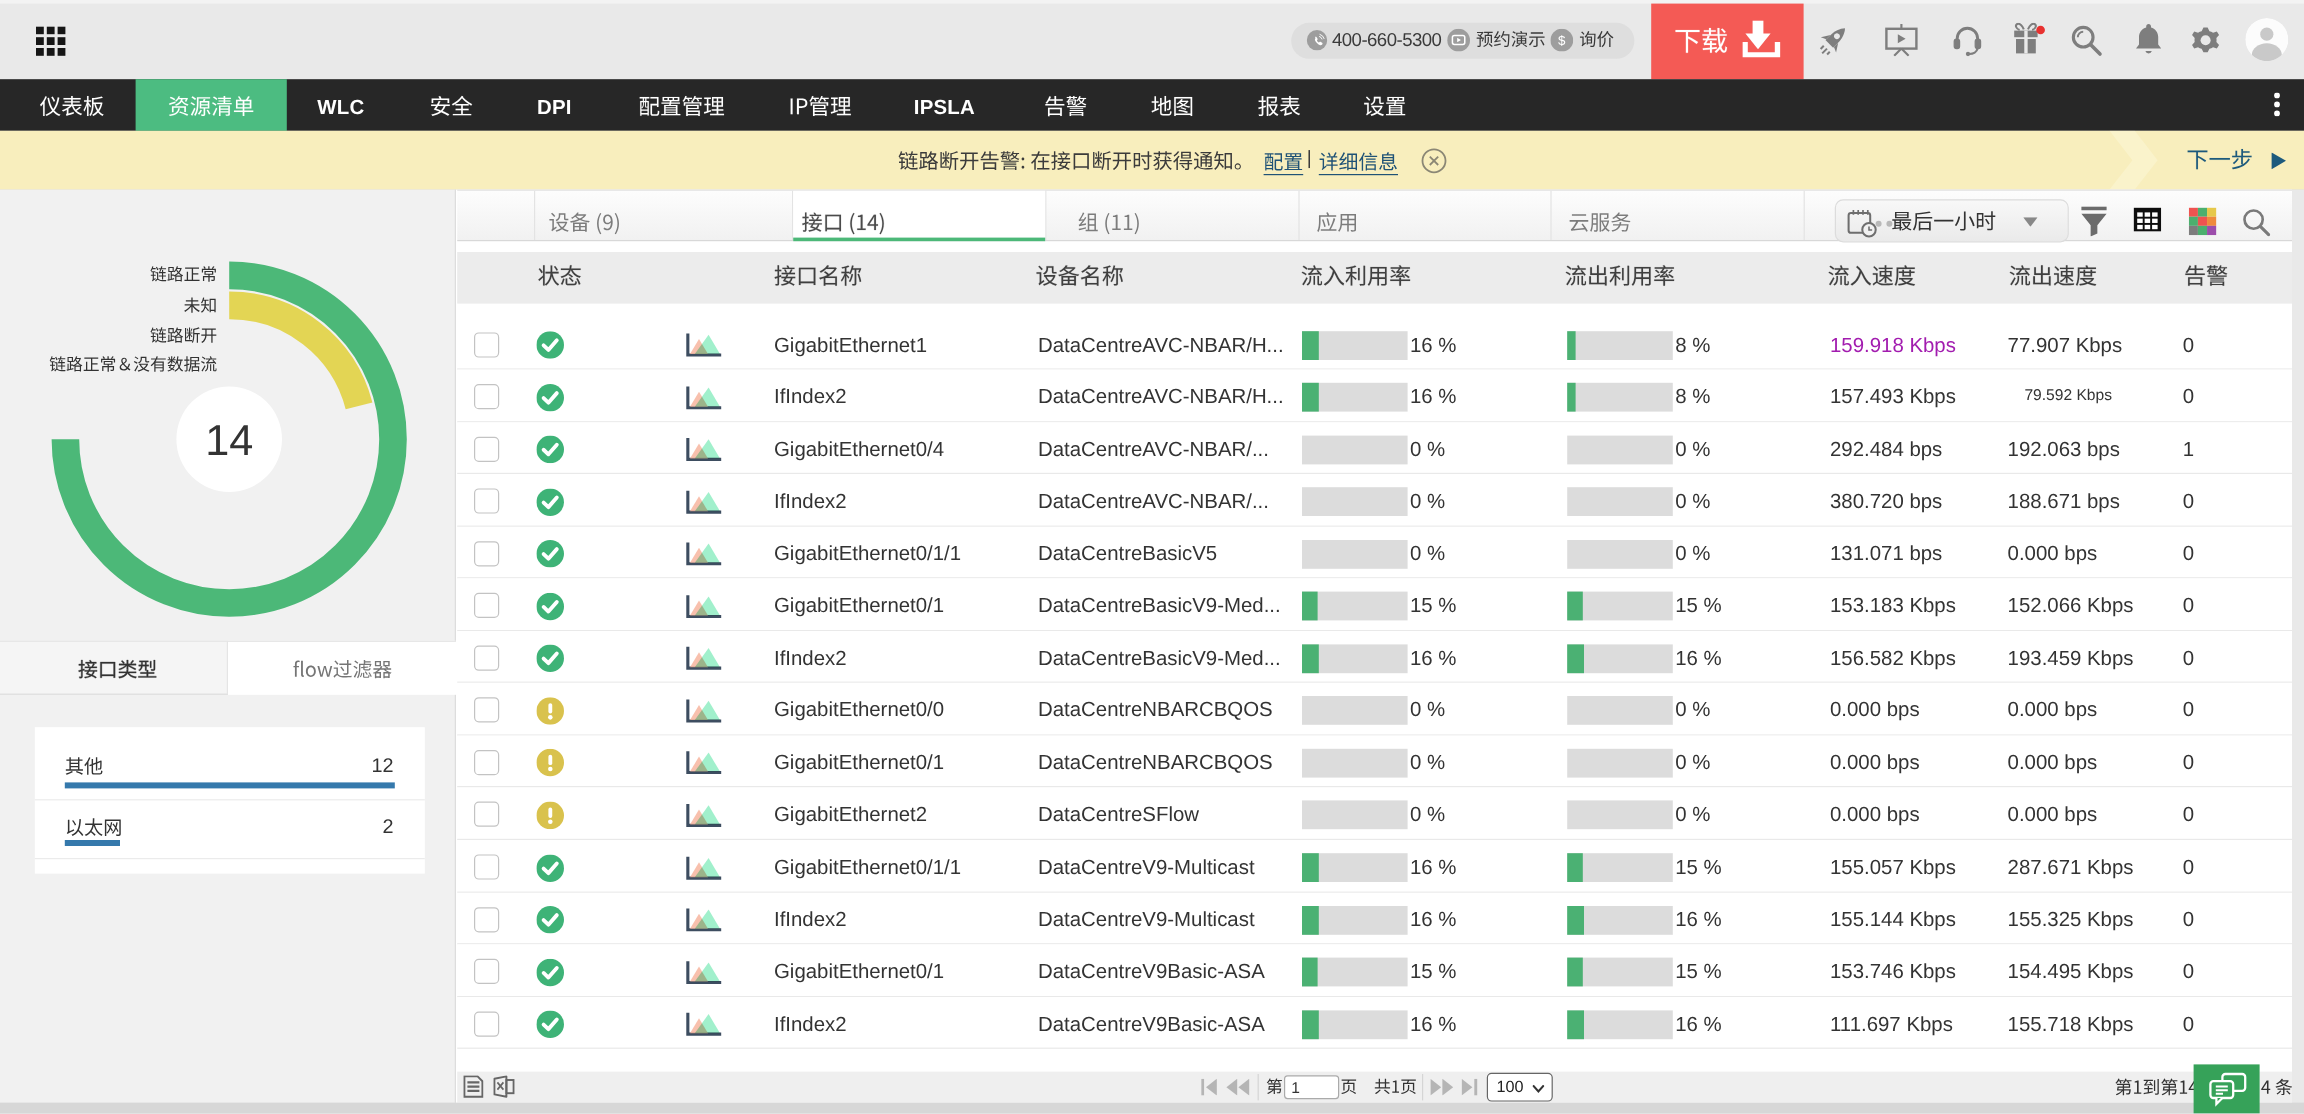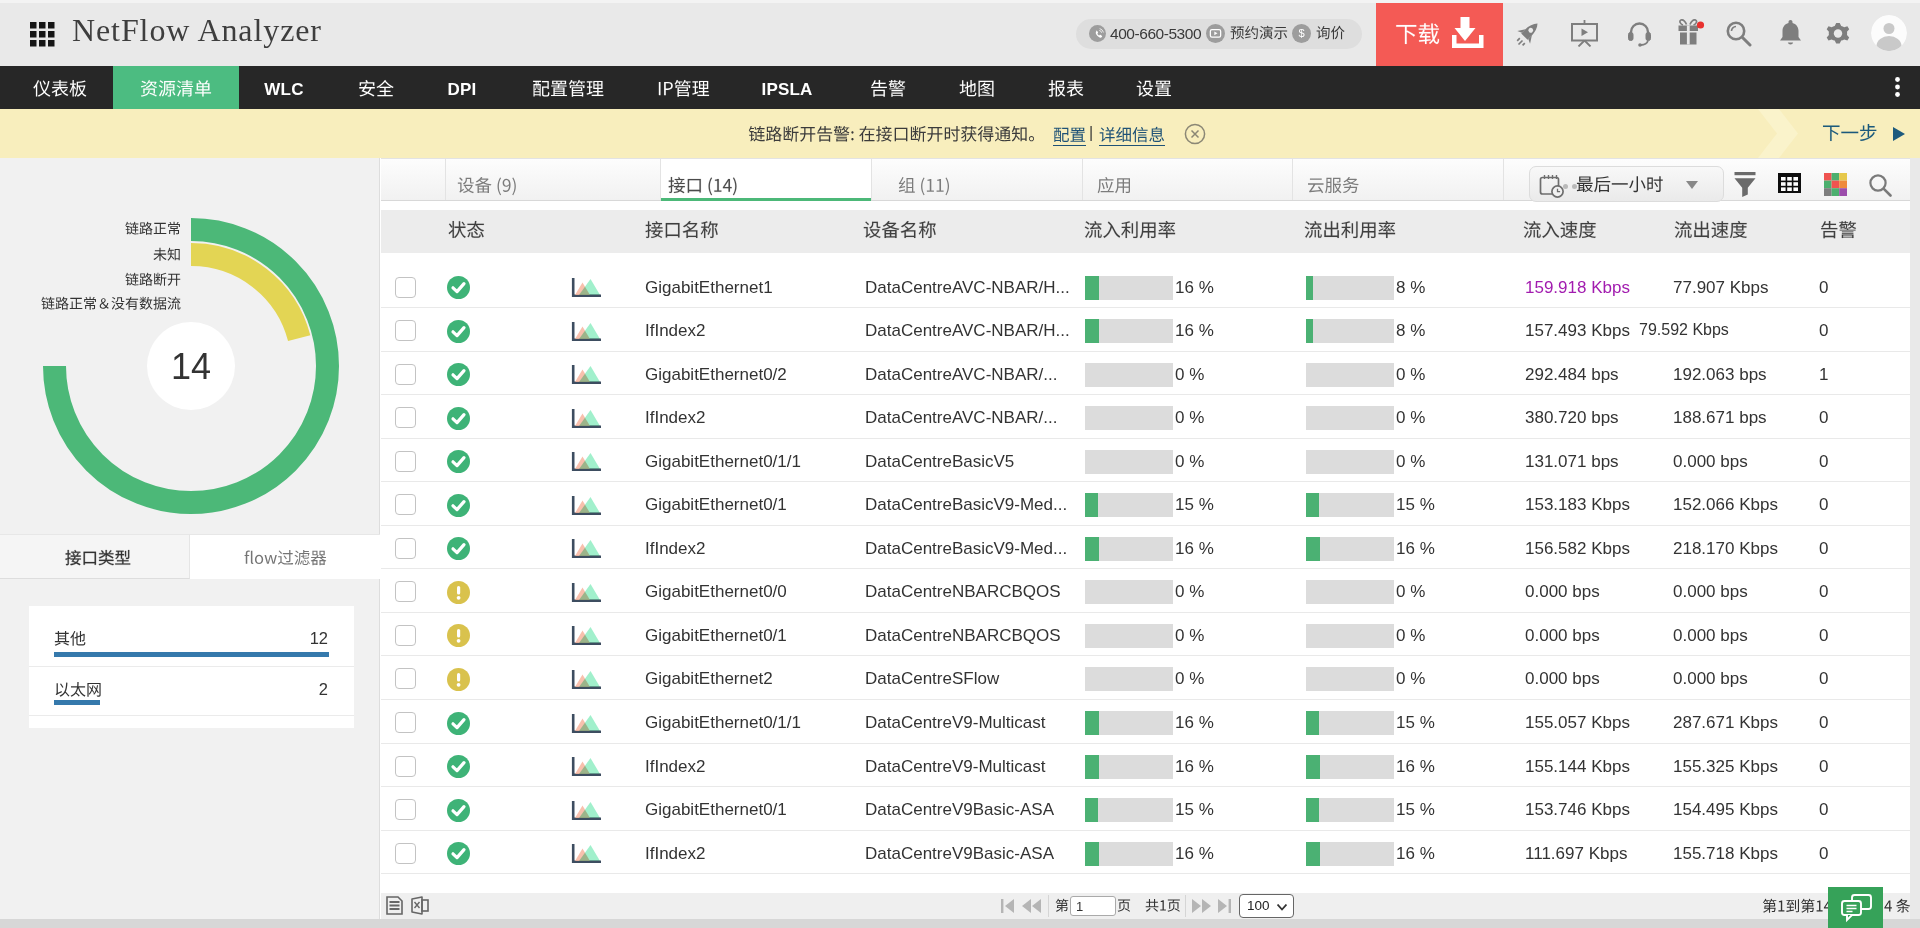--- a/index.html
+++ b/index.html
@@ -8,21 +8,20 @@
           <rect x="9" y="0" width="6.5" height="6.5"></rect>
           <rect x="18" y="0" width="6.5" height="6.5"></rect>
           <rect x="0" y="9" width="6.5" height="6.5"></rect>
           <rect x="9" y="9" width="6.5" height="6.5"></rect>
           <rect x="18" y="9" width="6.5" height="6.5"></rect>
           <rect x="0" y="18" width="6.5" height="6.5"></rect>
           <rect x="9" y="18" width="6.5" height="6.5"></rect>
           <rect x="18" y="18" width="6.5" height="6.5"></rect>
         </g>
       </svg></div>
-    <div class="abs" style="left:72px;top:12px;font-family:'Liberation Serif',serif;font-size:32px;color:#3e3e3e;letter-spacing:0.9px">NetFlow Analyzer</div>
     <div class="abs" style="left:1076px;top:19px;width:286px;height:30px;border-radius:15px;background:#dedede"></div>
     <div class="abs" style="left:1089px;top:25px"><svg width="17" height="17" viewBox="0 0 24 24">
         <circle cx="12" cy="12" r="12" fill="#9d9d9d"></circle>
         <path d="M8 6.5c.6-.6 1.5-.6 2 .1l1 1.4c.4.6.3 1.3-.2 1.8l-.5.5c.3.8 1.7 2.2 2.5 2.5l.5-.5c.5-.5 1.2-.6 1.8-.2l1.4 1c.7.5.7 1.4.1 2-.8.8-2 1-3 .5-2.3-1.2-4.1-3-5.3-5.3-.5-1-.3-2.2.7-3z" fill="#fff" transform="translate(1.5,2)"></path>
         <path d="M14 6.5a5 5 0 0 1 3.5 3.5 M14.5 4a8 8 0 0 1 5.5 5.5" stroke="#fff" fill="none" stroke-width="1.1" transform="translate(0.5,1)"></path>
       </svg></div>
     <div class="abs" style="left:1110px;top:25px;font-size:15.5px;letter-spacing:-0.45px;color:#3a3a3a">400-660-5300</div>
     <div class="abs" style="left:1206px;top:24px"><svg width="19" height="19" viewBox="0 0 24 24">
         <circle cx="12" cy="12" r="12" fill="#9d9d9d"></circle>
         <rect x="5.5" y="7" width="13" height="9.5" rx="2" fill="none" stroke="#fff" stroke-width="1.6"></rect>
@@ -624,34 +623,34 @@
     <div class="abs" style="left:865px;top:321.0px;font-size:17px;color:#333">DataCentreAVC-NBAR/H...</div>
     <div class="abs" style="left:1085px;top:319.0px;width:88px;height:24px;background:#dcdcdc">
       <div style="position:absolute;left:0;top:0;width:14.1px;height:24px;background:#4bb173"></div>
     </div>
     <div class="abs" style="left:1175px;top:321.0px;font-size:17px;color:#333">16&nbsp;%</div>
     <div class="abs" style="left:1306px;top:319.0px;width:88px;height:24px;background:#dcdcdc">
       <div style="position:absolute;left:0;top:0;width:7.0px;height:24px;background:#4bb173"></div>
     </div>
     <div class="abs" style="left:1396px;top:321.0px;font-size:17px;color:#333">8&nbsp;%</div>
     <div class="abs" style="left:1525px;top:321.0px;font-size:17px;color:#333">157.493 Kbps</div>
-    <div class="abs" style="left:1639px;top:321.0px;font-size:16px;color:#333">79.592 Kbps</div>
+    <div class="abs" style="left:1687px;top:321.0px;font-size:13px;color:#333">79.592 Kbps</div>
     <div class="abs" style="left:1819px;top:321.0px;font-size:17px;color:#333">0</div>
     <div class="abs" style="left:381px;top:351.6px;width:1529px;height:43.55px;border-bottom:1px solid #e9e9e9;box-sizing:border-box;background:#fff"></div>
     <div class="abs" style="left:395px;top:363.6px;width:21px;height:21px;border:1.5px solid #c3c3c3;border-radius:4px;background:#fff;box-sizing:border-box"></div>
     <div class="abs" style="left:447px;top:363.1px"><svg width="23" height="23" viewBox="0 0 23 23">
         <circle cx="11.5" cy="11.5" r="11.5" fill="#3eb377"></circle>
         <path d="M6 11.8 L10 15.6 L17 7.6" fill="none" stroke="#fff" stroke-width="3.2" stroke-linecap="round" stroke-linejoin="round"></path>
       </svg></div>
     <div class="abs" style="left:571px;top:364.1px"><svg width="31" height="21" viewBox="0 0 31 21">
         <polyline points="2.2,1 2.2,18.8 30,18.8" fill="none" stroke="#3d4d60" stroke-width="2.6"></polyline>
         <polygon points="4,18 11.5,5.5 19,18" fill="#f6b099" opacity="0.8"></polygon>
         <polygon points="8,18 19.5,2 29,18" fill="#7deab8" opacity="0.72" style="mix-blend-mode:multiply"></polygon>
       </svg></div>
-    <div class="abs" style="left:645px;top:364.6px;font-size:17px;color:#333">GigabitEthernet0/2</div>
+    <div class="abs" style="left:645px;top:364.6px;font-size:17px;color:#333">GigabitEthernet0/4</div>
     <div class="abs" style="left:865px;top:364.6px;font-size:17px;color:#333">DataCentreAVC-NBAR/...</div>
     <div class="abs" style="left:1085px;top:362.6px;width:88px;height:24px;background:#dcdcdc"></div>
     <div class="abs" style="left:1175px;top:364.6px;font-size:17px;color:#333">0&nbsp;%</div>
     <div class="abs" style="left:1306px;top:362.6px;width:88px;height:24px;background:#dcdcdc"></div>
     <div class="abs" style="left:1396px;top:364.6px;font-size:17px;color:#333">0&nbsp;%</div>
     <div class="abs" style="left:1525px;top:364.6px;font-size:17px;color:#333">292.484 bps</div>
     <div class="abs" style="left:1673px;top:364.6px;font-size:17px;color:#333">192.063 bps</div>
     <div class="abs" style="left:1819px;top:364.6px;font-size:17px;color:#333">1</div>
     <div class="abs" style="left:381px;top:395.1px;width:1529px;height:43.55px;border-bottom:1px solid #e9e9e9;box-sizing:border-box;background:#fff"></div>
     <div class="abs" style="left:395px;top:407.1px;width:21px;height:21px;border:1.5px solid #c3c3c3;border-radius:4px;background:#fff;box-sizing:border-box"></div>
@@ -732,21 +731,21 @@
     <div class="abs" style="left:865px;top:538.8px;font-size:17px;color:#333">DataCentreBasicV9-Med...</div>
     <div class="abs" style="left:1085px;top:536.8px;width:88px;height:24px;background:#dcdcdc">
       <div style="position:absolute;left:0;top:0;width:14.1px;height:24px;background:#4bb173"></div>
     </div>
     <div class="abs" style="left:1175px;top:538.8px;font-size:17px;color:#333">16&nbsp;%</div>
     <div class="abs" style="left:1306px;top:536.8px;width:88px;height:24px;background:#dcdcdc">
       <div style="position:absolute;left:0;top:0;width:14.1px;height:24px;background:#4bb173"></div>
     </div>
     <div class="abs" style="left:1396px;top:538.8px;font-size:17px;color:#333">16&nbsp;%</div>
     <div class="abs" style="left:1525px;top:538.8px;font-size:17px;color:#333">156.582 Kbps</div>
-    <div class="abs" style="left:1673px;top:538.8px;font-size:17px;color:#333">218.170 Kbps</div>
+    <div class="abs" style="left:1673px;top:538.8px;font-size:17px;color:#333">193.459 Kbps</div>
     <div class="abs" style="left:1819px;top:538.8px;font-size:17px;color:#333">0</div>
     <div class="abs" style="left:381px;top:569.3px;width:1529px;height:43.55px;border-bottom:1px solid #e9e9e9;box-sizing:border-box;background:#fff"></div>
     <div class="abs" style="left:395px;top:581.3px;width:21px;height:21px;border:1.5px solid #c3c3c3;border-radius:4px;background:#fff;box-sizing:border-box"></div>
     <div class="abs" style="left:447px;top:580.8px"><svg width="23" height="23" viewBox="0 0 23 23">
         <circle cx="11.5" cy="11.5" r="11.5" fill="#d9c24d"></circle>
         <rect x="10" y="5" width="3.2" height="8.6" rx="1.6" fill="#fff"></rect>
         <circle cx="11.6" cy="16.8" r="1.9" fill="#fff"></circle>
       </svg></div>
     <div class="abs" style="left:571px;top:581.8px"><svg width="31" height="21" viewBox="0 0 31 21">
         <polyline points="2.2,1 2.2,18.8 30,18.8" fill="none" stroke="#3d4d60" stroke-width="2.6"></polyline>

